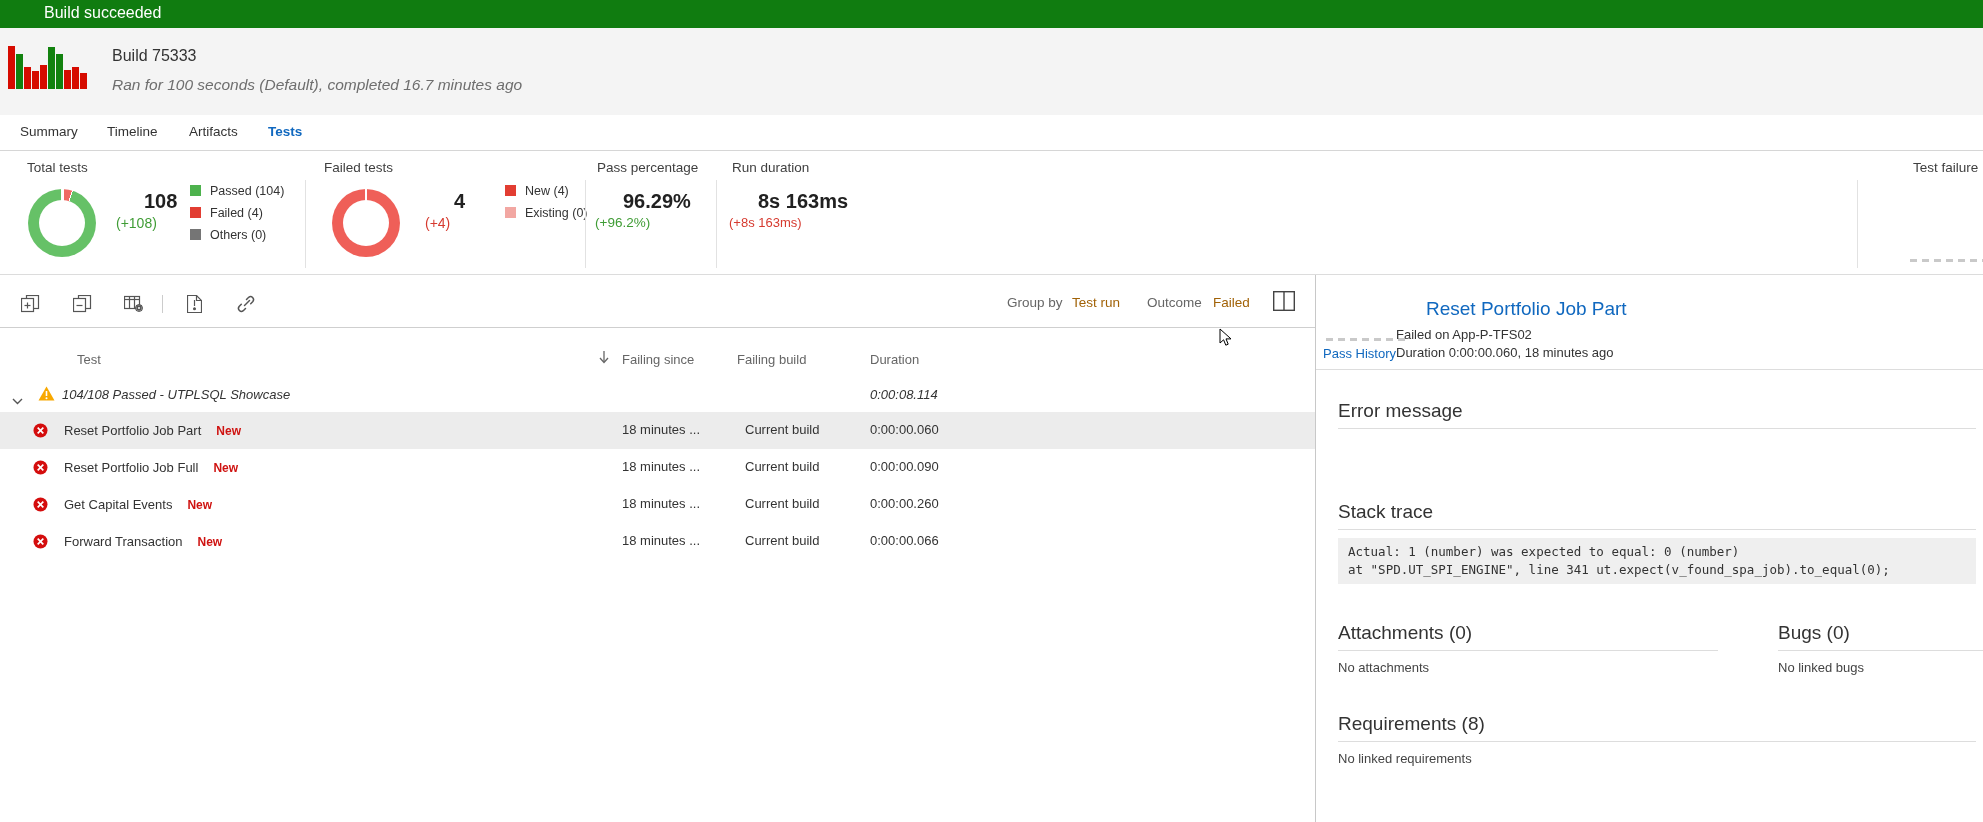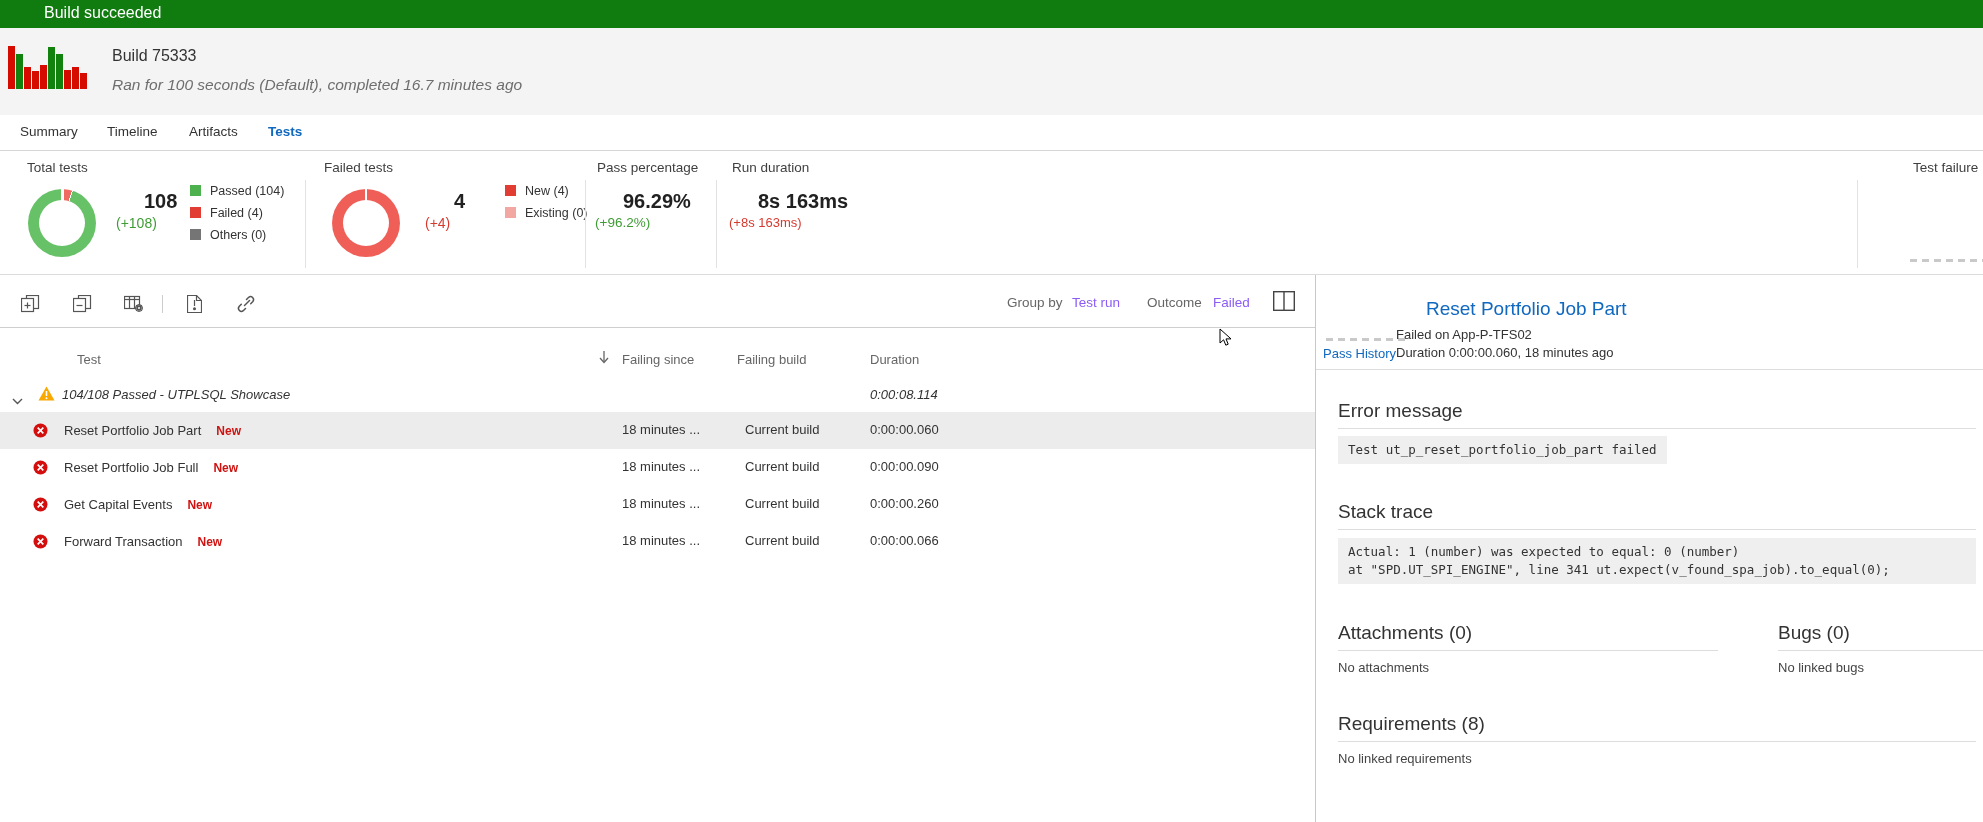--- a/index.html
+++ b/index.html
@@ -37,21 +37,21 @@
   .lg-item { display:flex; align-items:center; margin-bottom:7px; height:15px; }
   .sq { width:11px; height:11px; margin-right:9px; display:inline-block; }
   .dash-spark { position:absolute; height:3px; background:repeating-linear-gradient(90deg,#c9c9c9 0 7px,transparent 7px 12px); }
 
   
   #grid { position:absolute; left:0; top:275px; width:1315px; height:547px; background:#fff; }
   #toolbar { position:absolute; left:0; top:7px; width:1315px; height:46px; border-bottom:1px solid #cfcfcf; }
   .tbtn { position:absolute; top:8px; width:28px; height:28px; display:flex; align-items:center; justify-content:center; cursor:pointer; }
   .tsep { position:absolute; top:13px; width:1px; height:18px; background:#ccc; }
   .tb-label { position:absolute; top:13px; font-size:13.5px; color:#666; }
-  .tb-value { position:absolute; top:13px; font-size:13.5px; color:#8b5cf6; cursor:pointer; }
+  .tb-value { position:absolute; top:13px; font-size:13.5px; color:#a16207; cursor:pointer; }
 
   .hdr-cell { position:absolute; top:77px; font-size:13px; color:#666; cursor:pointer; white-space:nowrap; }
   #sort-ic { position:absolute; top:75px; left:598px; }
 
   .group-row { position:absolute; left:0; top:103px; width:1315px; height:34px;font-style:italic; }
   .group-row .chev { position:absolute; left:12px; top:13px; }
   .group-row .warn { position:absolute; left:38px; top:8px; }
   .group-row .gname { position:absolute; left:62px; top:9px; font-size:13px; color:#333; white-space:nowrap; }
   .trow { position:absolute; left:0; width:1315px; height:37px; cursor:pointer; }
   .trow.sel { background:#ececec; }
@@ -323,21 +323,20 @@
 <div id="panel">
   <div class="ptitle">Reset Portfolio Job Part</div>
   <div class="spark dash-spark"></div>
   <div class="vhist">Pass History</div>
   <div class="meta1">Failed on App-P-TFS02</div>
   <div class="meta2">Duration 0:00:00.060, 18 minutes ago</div>
   <div class="hsep"></div>
 
   <div class="sect-h" style="left:22px;top:125px">Error message</div>
   <div class="sect-rule" style="left:22px;top:153px;width:638px"></div>
-  <div class="codebox" style="left:22px;top:161px">Test ut_p_reset_portfolio_job_part failed</div>
 
   <div class="sect-h" style="left:22px;top:226px">Stack trace</div>
   <div class="sect-rule" style="left:22px;top:254px;width:638px"></div>
   <div class="codebox" style="left:22px;top:263px;width:638px"><span>Actual: 1 (number) was expected to equal: 0 (number)</span>
 <span>at "SPD.UT_SPI_ENGINE", line 341 ut.expect(v_found_spa_job).to_equal(0);</span></div>
 
   <div class="sect-h" style="left:22px;top:347px">Attachments (0)</div>
   <div class="sect-rule" style="left:22px;top:375px;width:380px"></div>
   <div class="empty-txt" style="left:22px;top:385px">No attachments</div>
 

